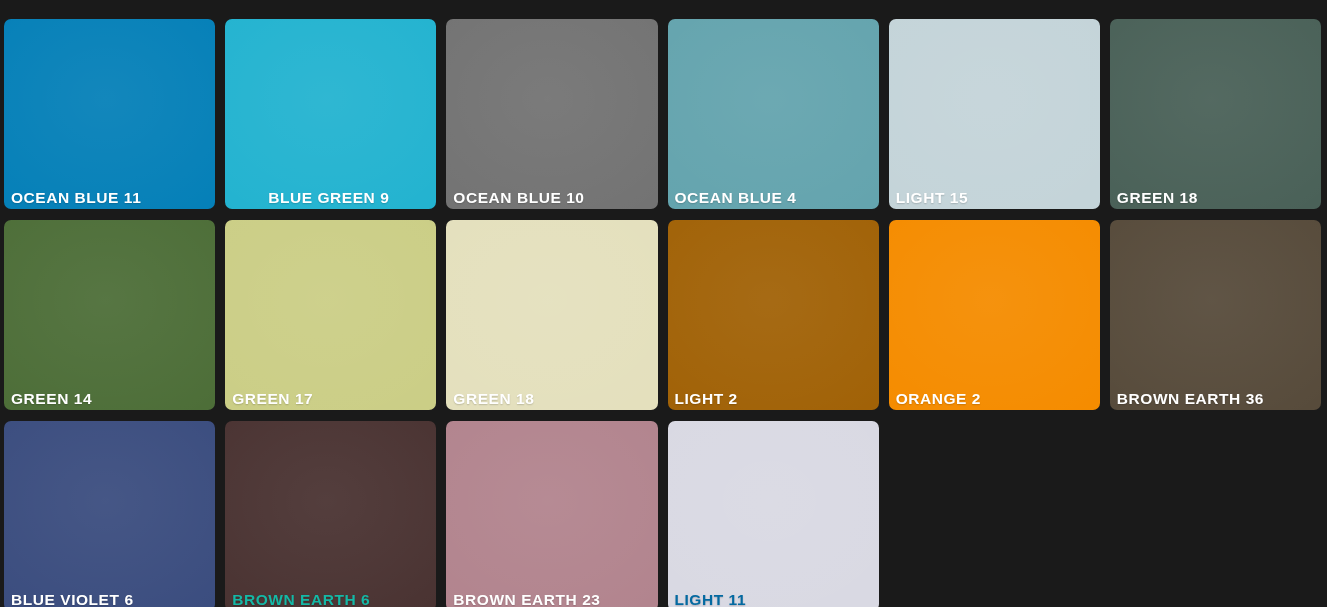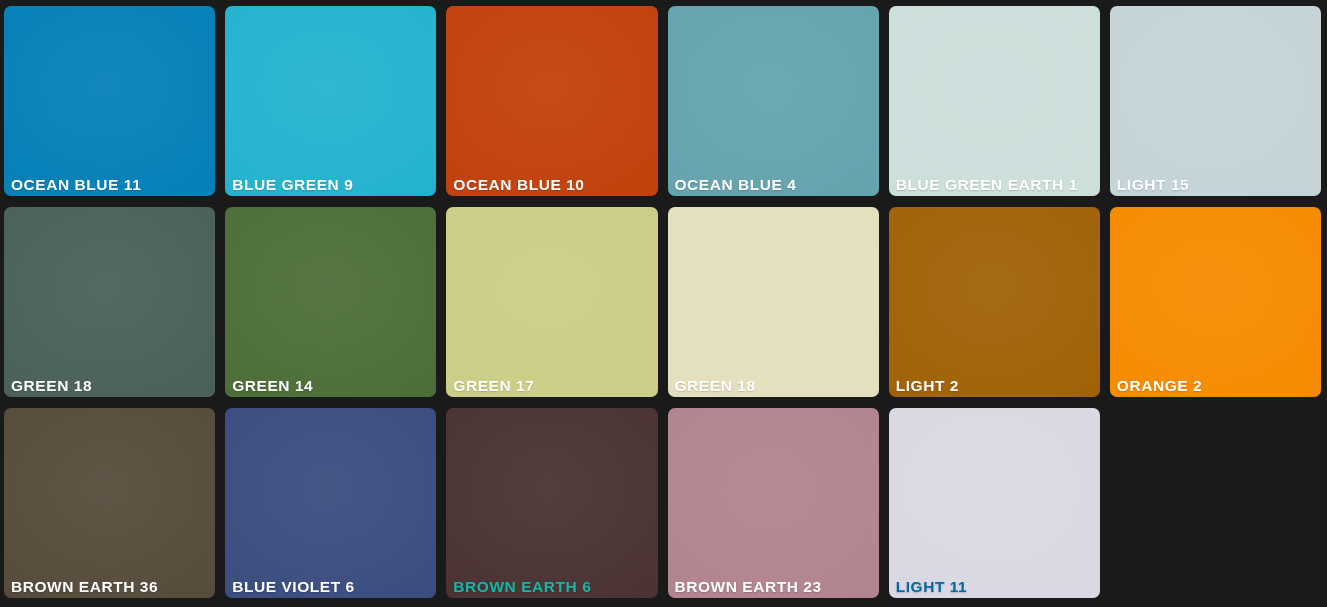--- a/index.html
+++ b/index.html
@@ -17,21 +17,21 @@
 
   #swatch-grid {
     position: relative;
     width: 1327px;
     height: 607px;
     background: #1a1a1a;
     display: grid;
     grid-template-columns: repeat(6, 1fr);
     grid-auto-rows: 190px;
     gap: 11px 10px;
-    padding: 6px 6px 0 4px;
+    padding: 19px 6px 0 4px;
     box-sizing: border-box;
     align-content: start;
   }
 
   .swatch {
     position: relative;
     border-radius: 7px;
     overflow: hidden;
     box-sizing: border-box;
     min-width: 0;
@@ -70,33 +70,29 @@
 </head>
 <body>
 
 <div id="swatch-grid" style="background: rgb(26, 26, 26); grid-template-columns: repeat(6, 1fr);">
     <div class="swatch" style="background-color: rgb(5, 128, 184);">
       <div class="sheen"></div>
       <div class="swatch-label" style="color: rgb(255, 255, 255);">OCEAN BLUE 11</div>
     </div>
     <div class="swatch" style="background-color: rgb(35, 179, 208);">
       <div class="sheen"></div>
-      <div class="swatch-label" style="color: rgb(255, 255, 255);">BLUE GREEN 9</div>
+      <div class="swatch-label" style="color: rgb(255, 255, 255); margin-left: 36px;">BLUE GREEN 9</div>
     </div>
-    <div class="swatch" style="background-color: #c2410c; text-decoration: underline;">
+    <div class="swatch" style="background-color: #737373; text-decoration: underline;">
       <div class="sheen"></div>
       <div class="swatch-label" style="color: rgb(255, 255, 255);">OCEAN BLUE 10</div>
     </div>
     <div class="swatch" style="background-color: rgb(100, 164, 174);">
       <div class="sheen"></div>
       <div class="swatch-label" style="color: rgb(255, 255, 255);">OCEAN BLUE 4</div>
-    </div>
-    <div class="swatch" style="background-color: rgb(204, 223, 219);">
-      <div class="sheen"></div>
-      <div class="swatch-label" style="color: rgb(255, 255, 255);">BLUE GREEN EARTH 1</div>
     </div>
     <div class="swatch" style="background-color: rgb(196, 212, 217);">
       <div class="sheen"></div>
       <div class="swatch-label" style="color: rgb(255, 255, 255);">LIGHT 15</div>
     </div>
     <div class="swatch" style="background-color: rgb(74, 97, 88);">
       <div class="sheen"></div>
       <div class="swatch-label" style="color: rgb(255, 255, 255);">GREEN 18</div>
     </div>
     <div class="swatch" style="background-color: rgb(77, 110, 56);">

